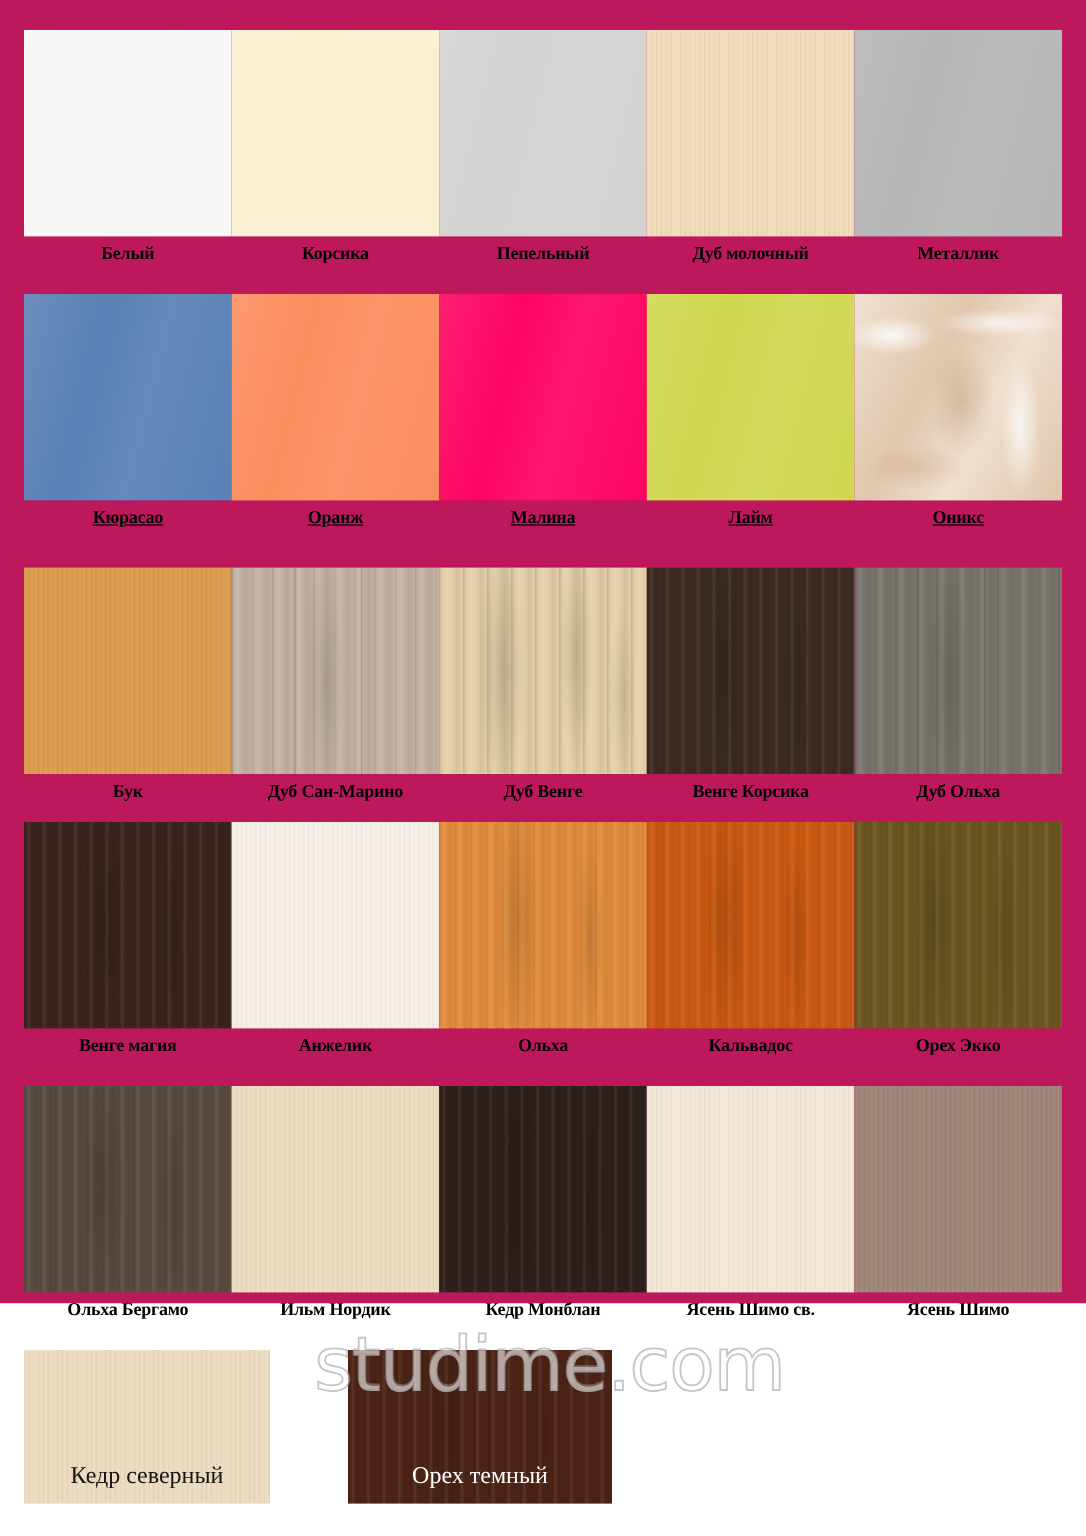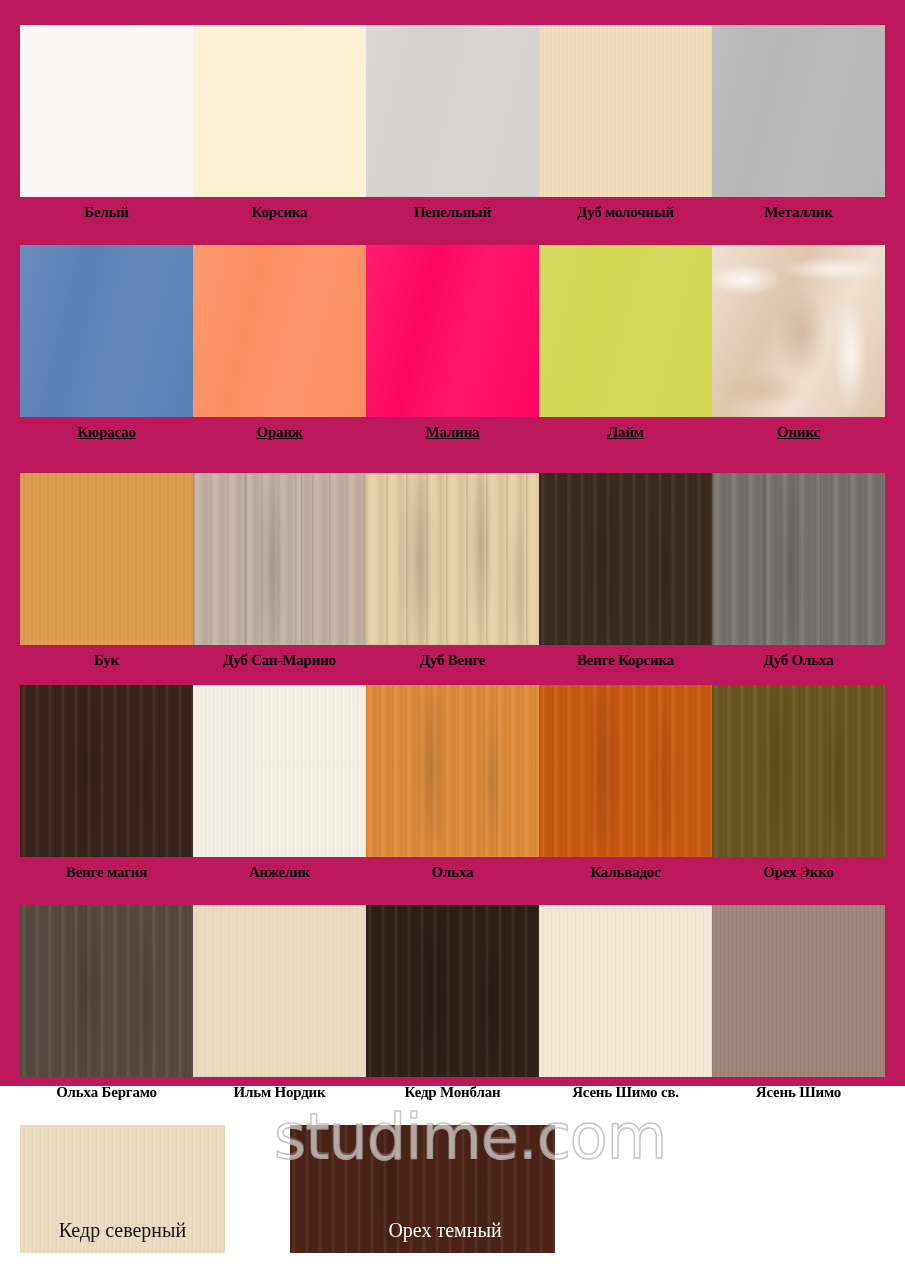--- a/index.html
+++ b/index.html
@@ -173,21 +173,21 @@
     line-height: 22px;
     padding-bottom: 12px;
     white-space: nowrap;
   }
   .inner-label.dark-text { color: #141414; }
   .inner-label.light-text { color: #ffffff; }
 
   
   #watermark {
     position: absolute;
-    left: 240px;
+    left: 228px;
     top: 1101px;
     width: 460px;
     height: 72px;
     z-index: 5;
     pointer-events: none;
     display: flex;
     align-items: center;
     justify-content: center;
   }
   #watermark .wm-text {
@@ -322,21 +322,21 @@
     </div>
   </div>
 
   <div class="swatch-row" style="top:1125px;">
     <div class="swatch-cell" style="width:205px;">
       <div class="swatch-tile grain-fine has-inner-label" style="height: 128px; background-color: rgb(236, 220, 192);">
         <span class="inner-label dark-text">Кедр северный</span>
       </div>
     </div>
     <div class="swatch-cell" style="width:220px; margin-left:65px;">
-      <div class="swatch-tile grain-med has-inner-label" style="height: 128px; background-color: rgb(76, 35, 22); padding-left: 45px;">
+      <div class="swatch-tile grain-med has-inner-label" style="height: 128px; background-color: rgb(76, 35, 22);">
         <span class="inner-label light-text">Орех темный</span>
       </div>
     </div>
   </div>
 
   <div id="watermark">
     <span class="wm-text">studime.com</span>
   </div>
 
 </div>

